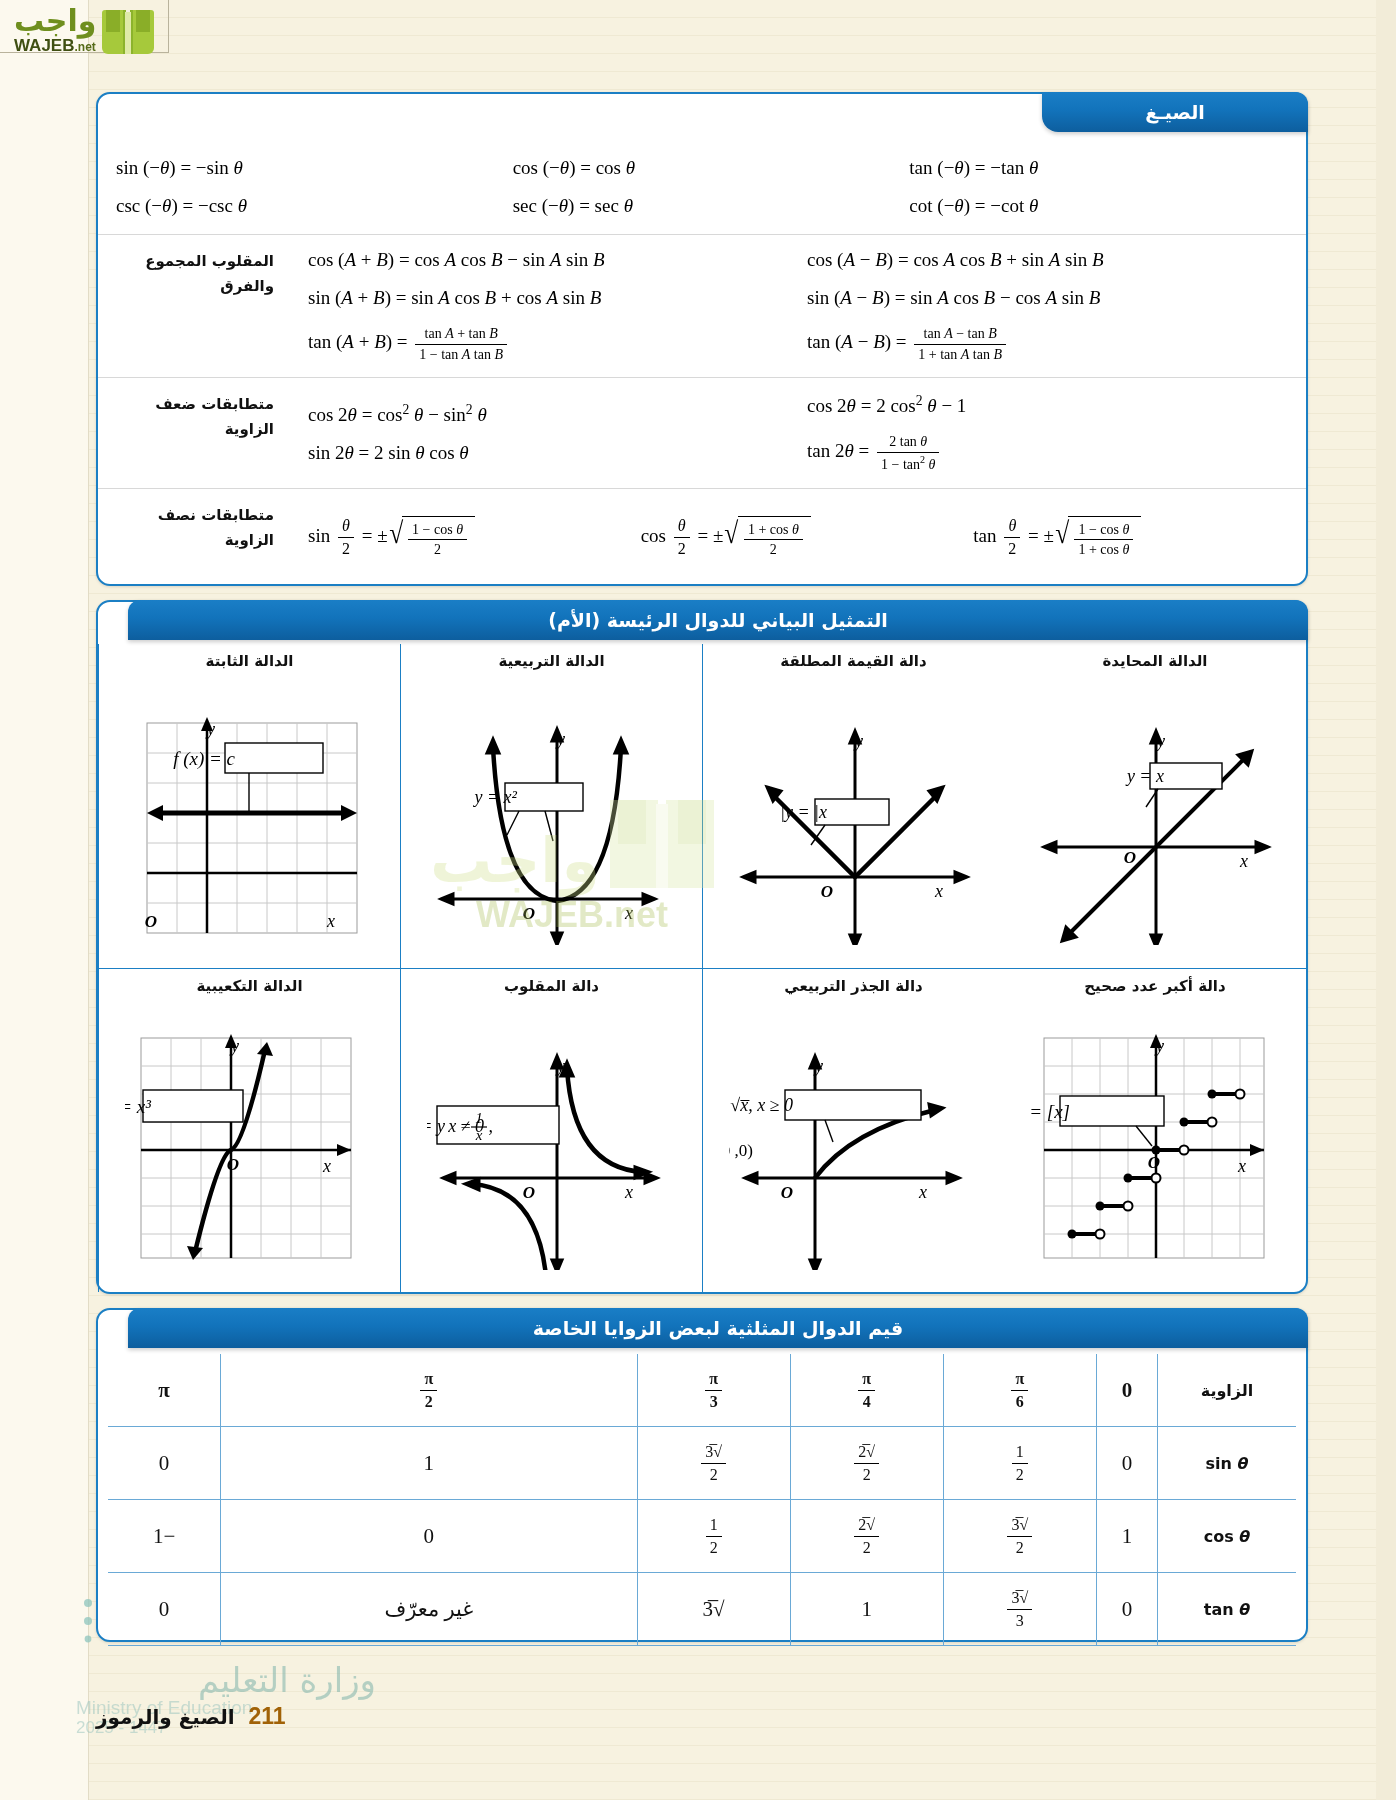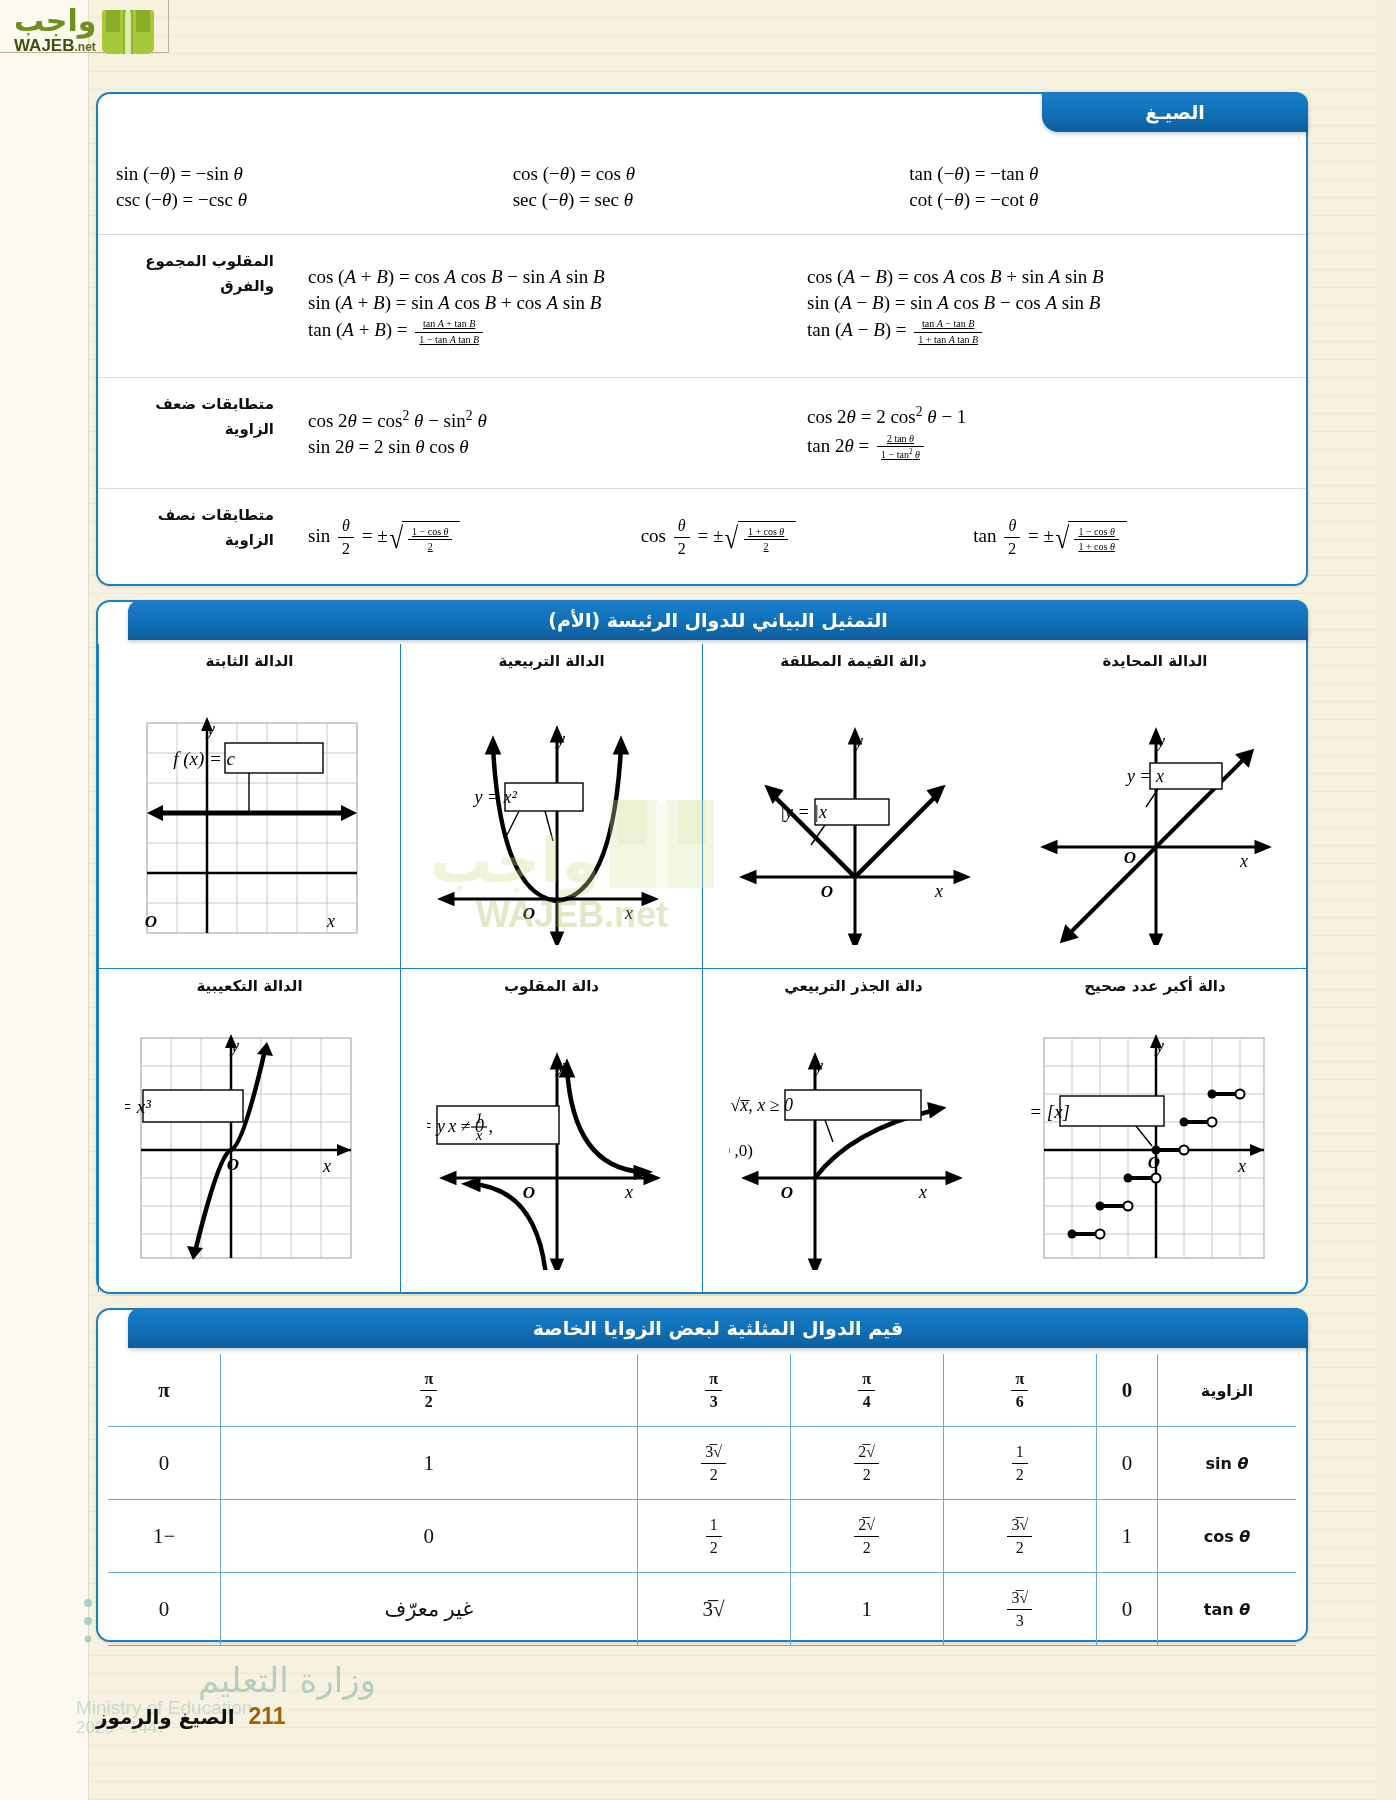--- a/index.html
+++ b/index.html
@@ -42,30 +42,30 @@
 
   
   #formulas{left:96px;top:92px;width:1208px;height:490px;}
   #formulas .card-head{right:-2px;top:-2px;width:222px;justify-content:center;border-radius:0 12px 0 16px;}
   .f-rows{position:absolute;inset:0;padding-top:46px;}
   .f-row{display:flex;border-bottom:1px solid #d8d8d8;}
   .f-row:last-child{border-bottom:none;}
   .f-label{width:170px;flex:none;padding:14px 16px 14px 6px;text-align:right;
     font-size:15px;font-weight:bold;color:#111;line-height:1.65;font-family:"DejaVu Sans",sans-serif;}
   .f-cells{flex:1;display:flex;direction:ltr;padding:14px 0 14px 18px;}
-  .f-col{flex:1;display:flex;flex-direction:column;justify-content:center;gap:4px;
+  .f-col{flex:1;display:flex;flex-direction:column;justify-content:center;gap:16px;
     font-family:"Liberation Serif","DejaVu Serif",serif;font-size:19px;color:#000;direction:ltr;}
   .f-col.two{flex:1.35;}
   .math{white-space:nowrap;}
   .math i,.mi{font-style:italic;font-family:"Liberation Serif",serif;}
   
   .frac{display:inline-flex;flex-direction:column;vertical-align:middle;text-align:center;margin:0 3px;}
   .frac .num{border-bottom:1.3px solid #000;padding:0 4px 1px;font-size:16px;line-height:1.25;}
   .frac .den{padding:1px 4px 0;font-size:16px;line-height:1.25;}
-  .frac.sm .num,.frac.sm .den{font-size:10px;text-decoration:underline;}
+  .frac.sm .num,.frac.sm .den{font-size:14px;}
   
   .rad{display:inline-flex;align-items:stretch;vertical-align:middle;}
   .rad .sign{font-size:30px;line-height:1;margin-right:-2px;transform:scaleX(.85) translateY(2px);}
   .rad .body{border-top:1.3px solid #000;padding:4px 5px 0 3px;}
   .sup{font-size:.72em;vertical-align:super;}
 
   
   #graphs{left:96px;top:600px;width:1208px;height:690px;}
   #graphs .card-head{left:-2px;right:-2px;top:-2px;width:auto;border-radius:12px 12px 0 0;justify-content:center;}
   .g-grid{position:absolute;top:42px;left:0;right:0;bottom:0;display:grid;

